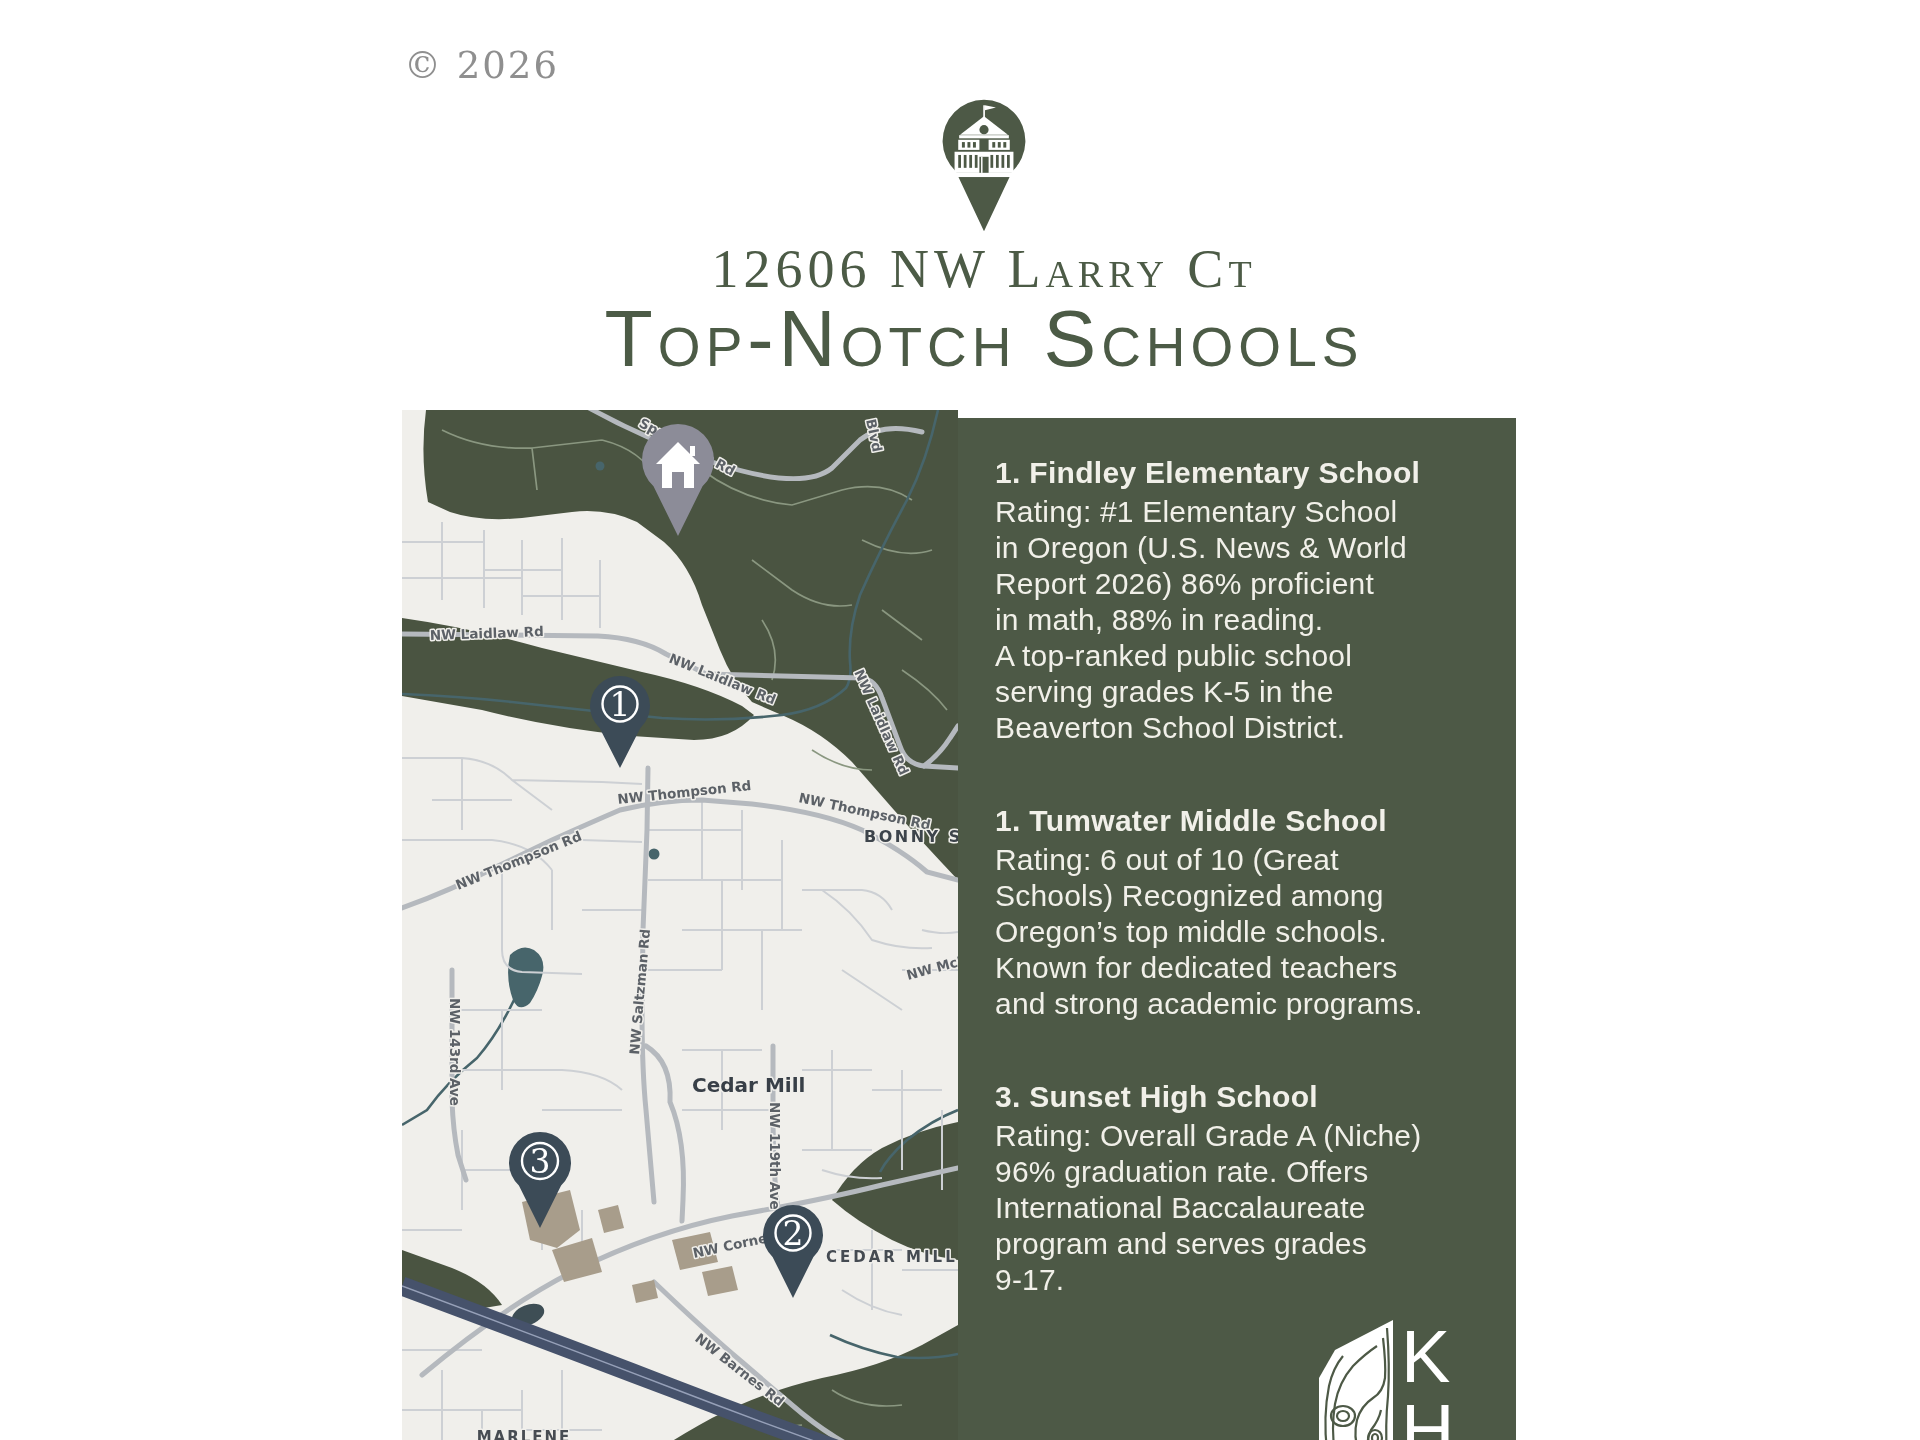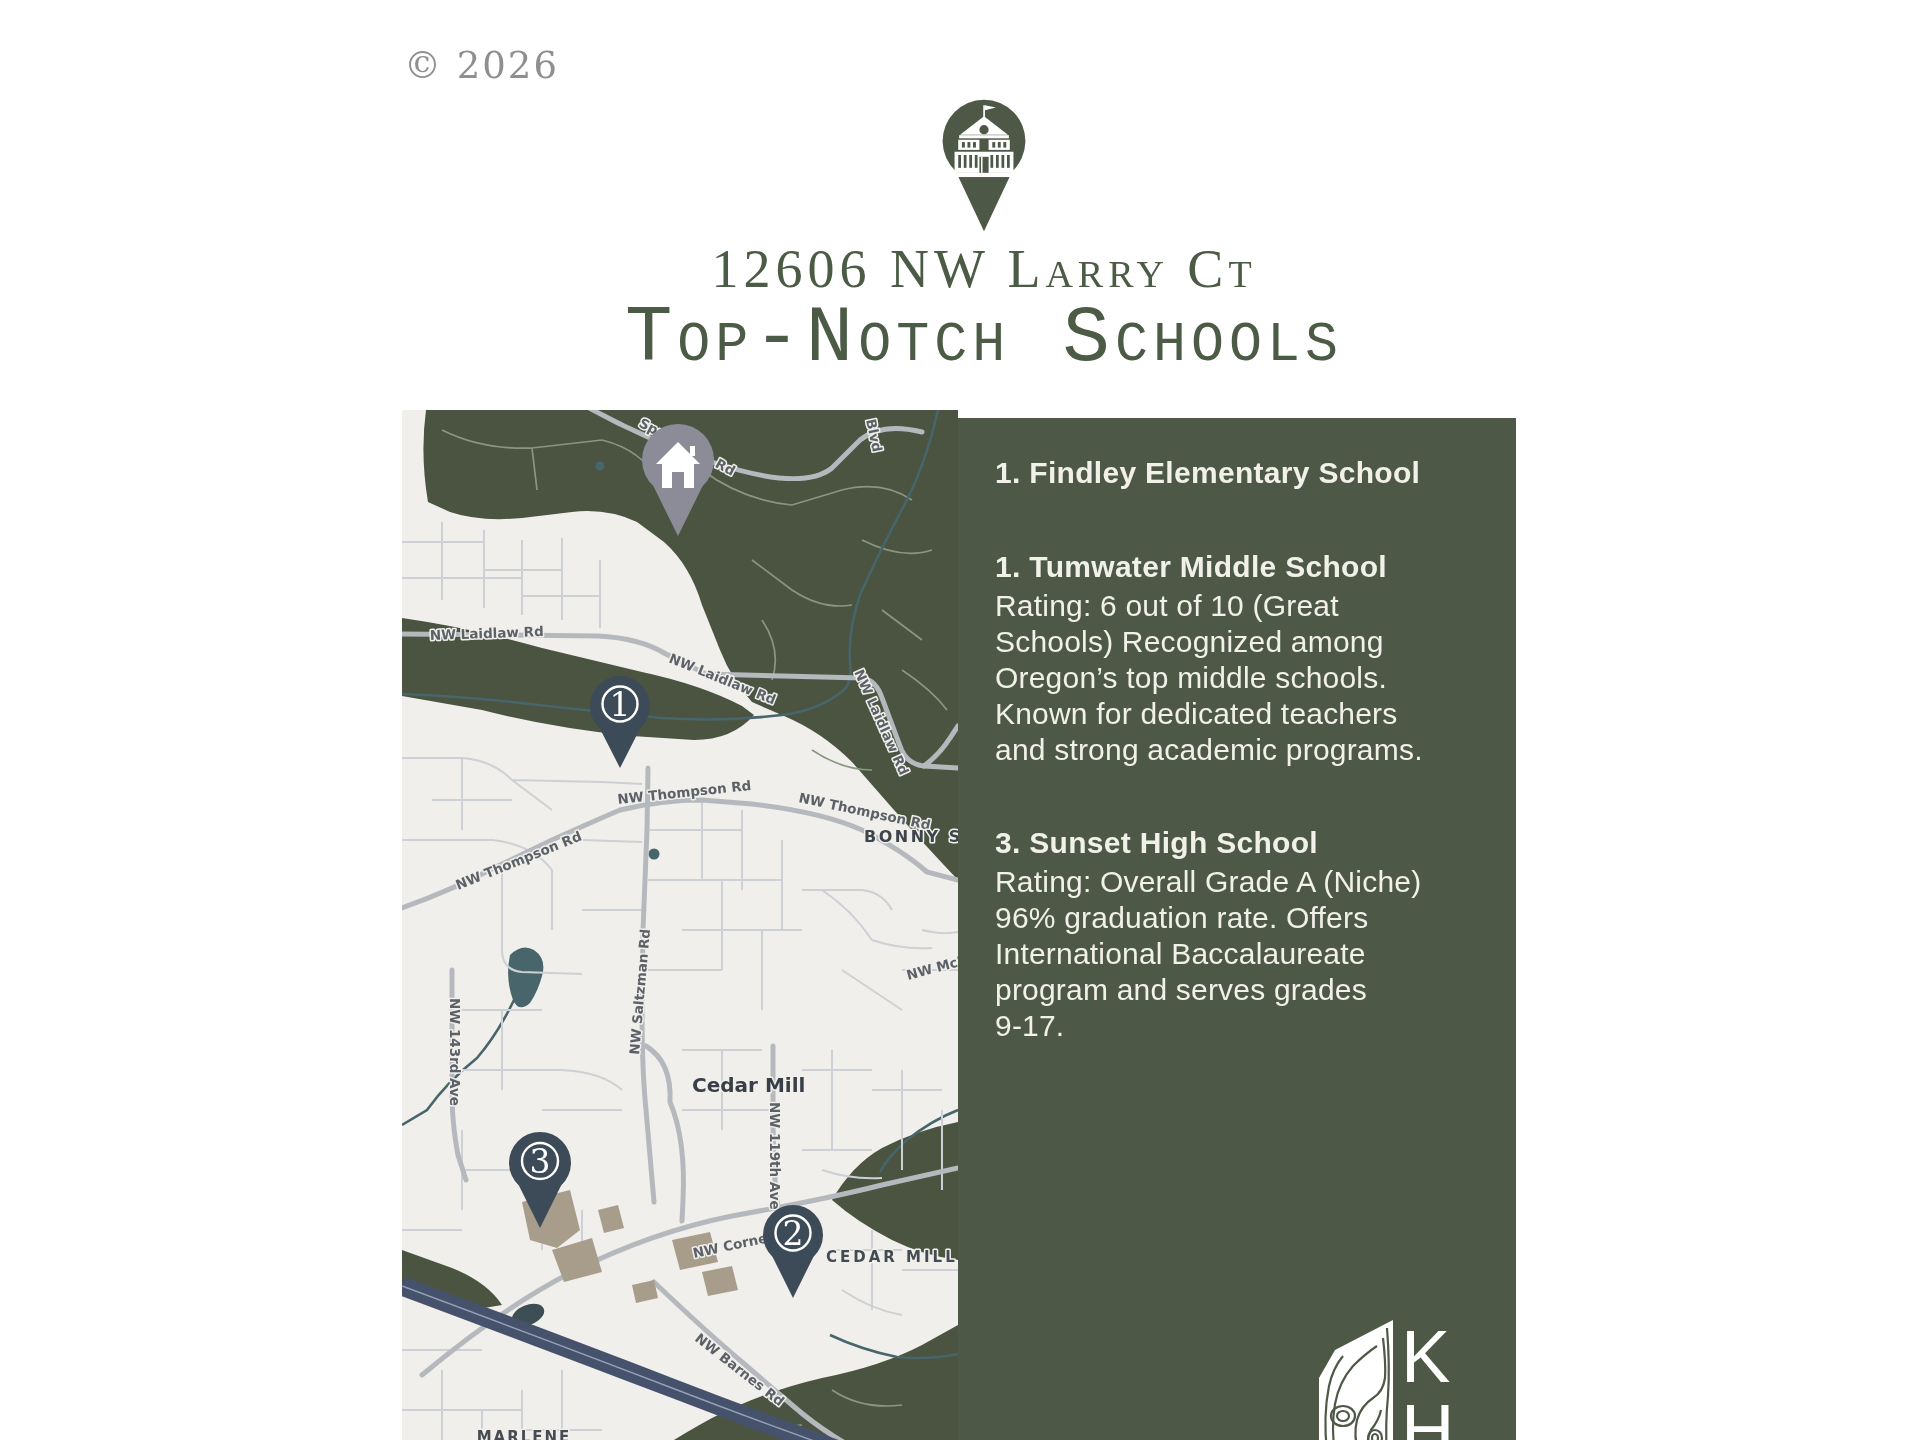--- a/index.html
+++ b/index.html
@@ -4,21 +4,21 @@
 <style>
   html,body{margin:0;padding:0;}
   .page{position:relative;width:1920px;height:1440px;background:#ffffff;overflow:hidden;
         font-family:"Liberation Sans",sans-serif;margin-top:48px;}
   .copyright{position:absolute;left:404px;top:-4px;font-family:"DejaVu Serif",serif;
              font-size:37px;letter-spacing:2px;color:#8f8f8f;}
   .header{position:absolute;left:414px;top:48px;width:1140px;text-align:center;color:#4c5b46;}
   .header-pin{display:block;margin:0 auto 4px auto;}
   .address{font-family:"Liberation Serif",serif;font-variant:small-caps;font-size:54px;
            line-height:58px;letter-spacing:5px;color:#4c5b46;}
-  .main-title{font-family:Liberation Mono, monospace;font-variant:small-caps;font-size:79px;
+  .main-title{font-family:Liberation Sans, sans-serif;font-variant:small-caps;font-size:79px;
               line-height:82px;letter-spacing:5px;color:#4c5b46;}
   .map-wrap{position:absolute;left:402px;top:362px;width:556px;height:1078px;overflow:hidden;}
   .panel{position:absolute;left:958px;top:370px;width:558px;height:1078px;background:#4d5946;
          box-sizing:border-box;padding:36px 28px 0 37px;color:#f1f0e9;}
   .school{margin-bottom:56px;}
   .school-heading{font-size:30px;font-weight:bold;line-height:38px;margin-bottom:2px;
                   letter-spacing:0.3px;}
   .school-body{font-size:30px;line-height:36px;white-space:pre-line;letter-spacing:0.2px;}
   .logo{position:absolute;left:355px;top:898px;width:160px;height:150px;}
   .map-label{font-family:"DejaVu Sans",sans-serif;}
@@ -181,20 +181,27 @@
         <path d="M116.9,775.6 A31,31 0 1 1 159.1,775.6 L138,818 Z" fill="#3c4b57"></path>
         <circle cx="138" cy="751" r="18" fill="none" stroke="#fff" stroke-width="2.4"></circle>
         <text x="138" y="763" text-anchor="middle" font-family="DejaVu Serif, serif" font-size="33" fill="#fff">3</text>
       </g>
     </svg>
   </div>
 
   <div class="panel">
     <div class="school">
       <div class="school-heading">1. Findley Elementary School</div>
+      <div class="school-body">Rating: #1 Elementary School
+in Oregon (U.S. News &amp; World
+Report 2026) 86% proficient
+in math, 88% in reading.
+A top-ranked public school
+serving grades K-5 in the
+Beaverton School District.</div>
     </div>
     <div class="school">
       <div class="school-heading">1. Tumwater Middle School</div>
       <div class="school-body">Rating: 6 out of 10 (Great
 Schools) Recognized among
 Oregon’s top middle schools.
 Known for dedicated teachers
 and strong academic programs.</div>
     </div>
     <div class="school">

